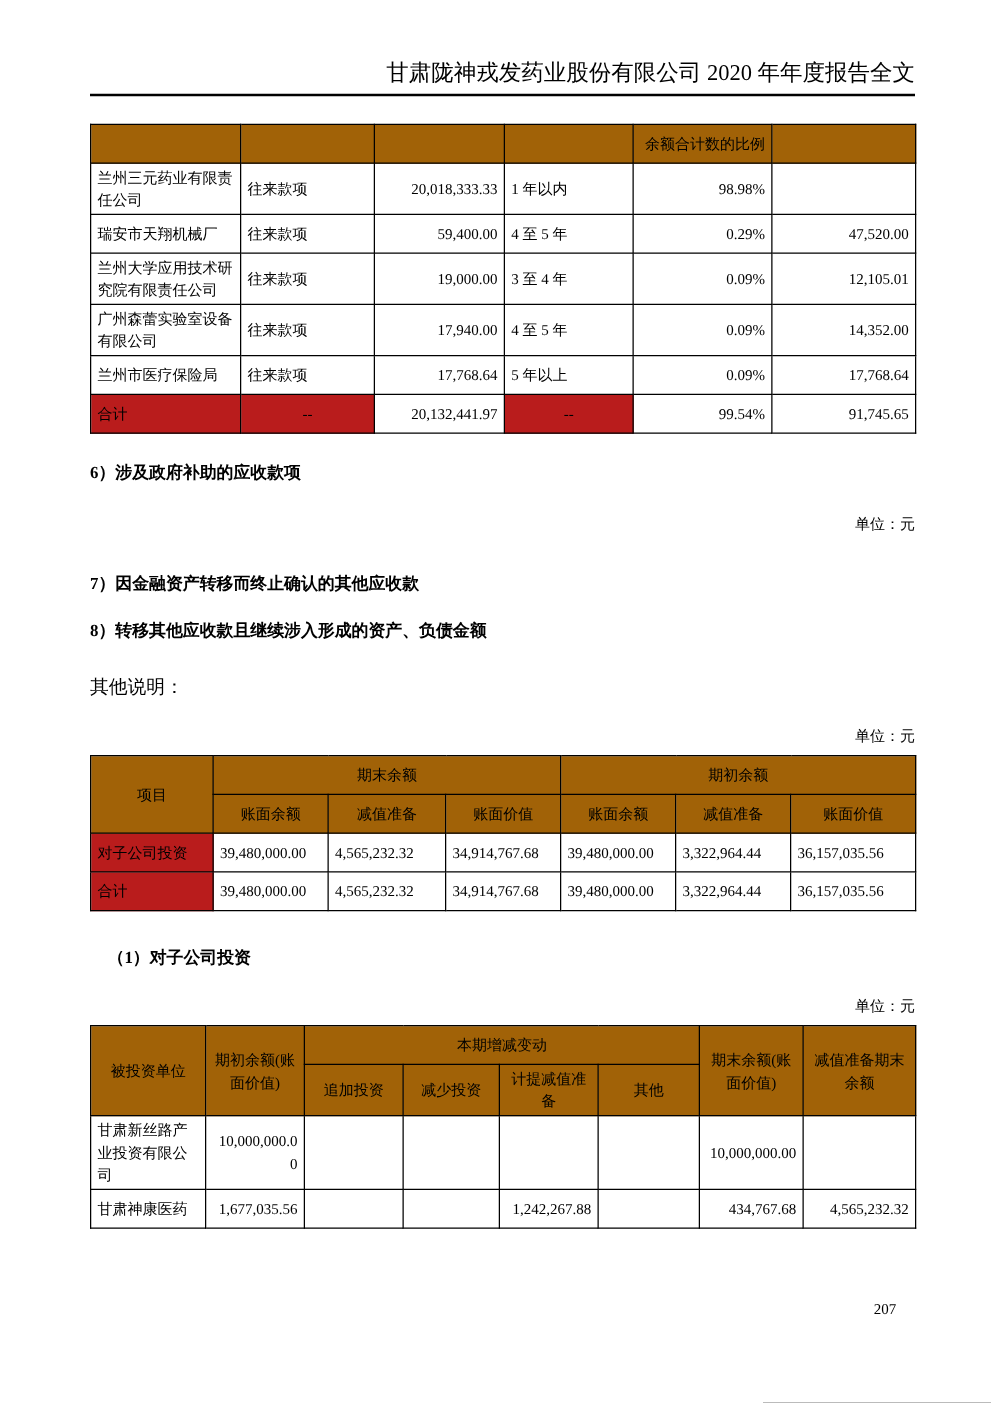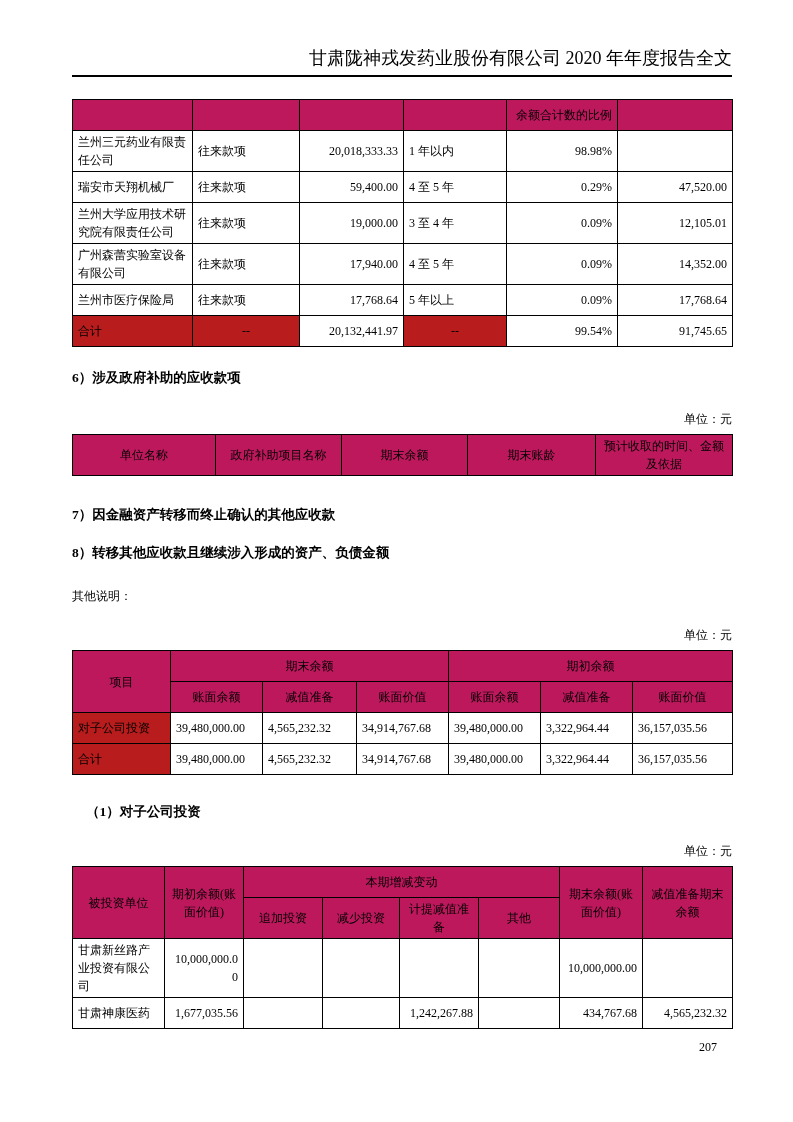--- a/index.html
+++ b/index.html
@@ -29,21 +29,21 @@
     font-size: 12px;
   }
   td {
     border: 1px solid #000;
     padding: 2px 5px;
     height: 26px;
     line-height: 1.5;
     word-break: break-all;
     vertical-align: middle;
   }
-  tr.ghead td { background: #be185d; text-align: center; }
+  tr.ghead td { background: #a16207; text-align: center; }
   td.g { background: #b91c1c; }
   td.ctr { text-align: center !important; }
 
   
   .t1 { margin-top: 22px; }
   .t1 td:nth-child(1), .t1 td:nth-child(2), .t1 td:nth-child(4) { text-align: left; }
   .t1 td:nth-child(3), .t1 td:nth-child(5), .t1 td:nth-child(6) { text-align: right; }
 
   
   .t2 { margin-top: 6px; }
@@ -57,21 +57,21 @@
   .t4 { margin-top: 6px; }
   .t4 tr.data td { text-align: right; }
   .t4 tr.data td:first-child { text-align: left; }
 
   .sec-title { font-weight: bold; font-size: 13.5px; margin: 0; }
   .m6  { margin-top: 22px; }
   .m7  { margin-top: 30px; }
   .m8  { margin-top: 20px; }
   .m3  { margin-top: 22px; }
   .m31 { margin-top: 28px; margin-left: 14px; }
-  .note { font-size: 12px; margin-top: 26px; }
+  .note { font-size: 15px; margin-top: 26px; }
   .unit-line { text-align: right; font-size: 12px; margin-top: 24px; margin-bottom: 0; }
   .unit-tight { margin-top: 22px; }
   .page-number {
     position: absolute;
     top: 1040px; right: 76px;
     font-size: 12px;
   }
 </style>
 </head>
 <body>
@@ -147,38 +147,20 @@
         <td>99.54%</td>
         <td>91,745.65</td>
       </tr>
     </tbody>
       </table>
 
     <p class="sec-title m6">6）涉及政府补助的应收款项</p>
 
     <p class="unit-line">单位：元</p>
 
-    <table class="t2">
-      <colgroup>
-          <col style="width:143px">
-          <col style="width:126px">
-          <col style="width:126px">
-          <col style="width:128px">
-          <col style="width:137px">
-        </colgroup>
-      <tbody>
-          <tr class="ghead">
-        <td>单位名称</td>
-        <td>政府补助项目名称</td>
-        <td>期末余额</td>
-        <td>期末账龄</td>
-        <td>预计收取的时间、金额及依据</td>
-      </tr>
-    </tbody>
-      </table>
 
     <p class="sec-title m7">7）因金融资产转移而终止确认的其他应收款</p>
 
     <p class="sec-title m8">8）转移其他应收款且继续涉入形成的资产、负债金额</p>
 
     <p class="note">其他说明：</p>
 
 
     <p class="unit-line unit-tight">单位：元</p>
 

